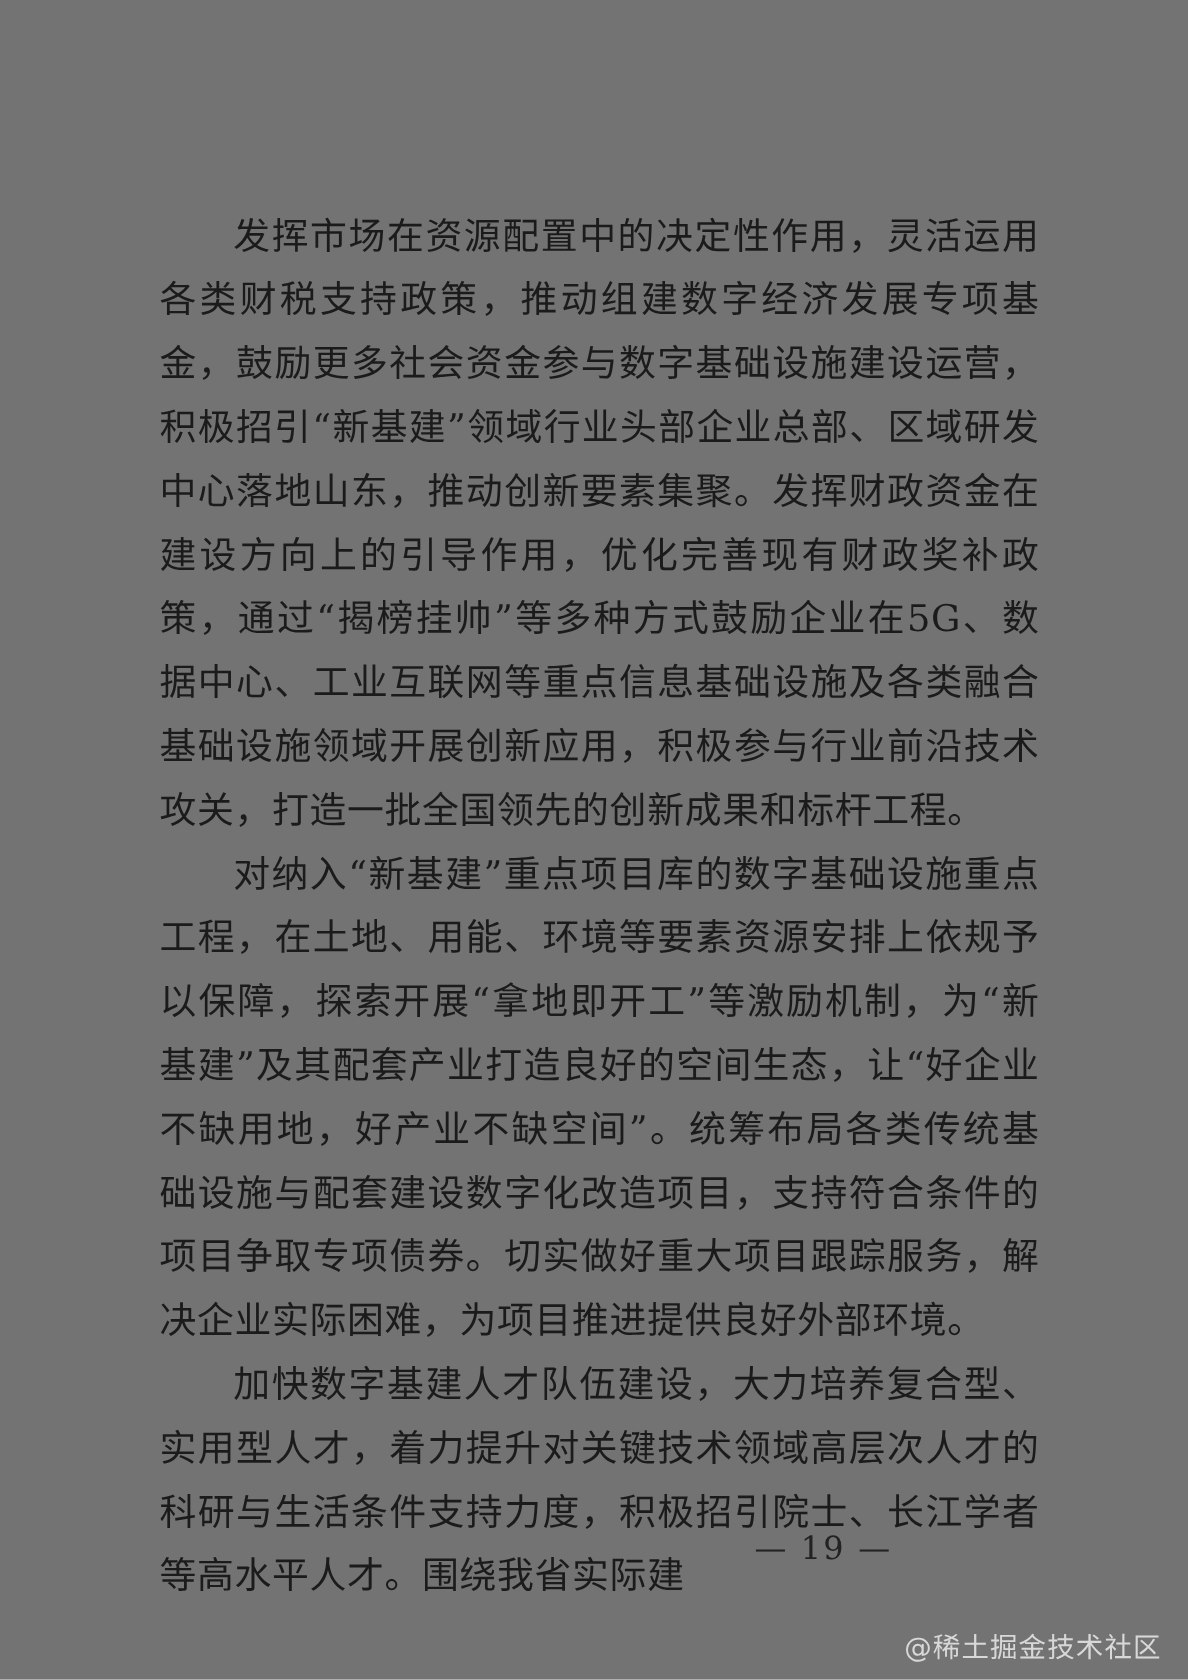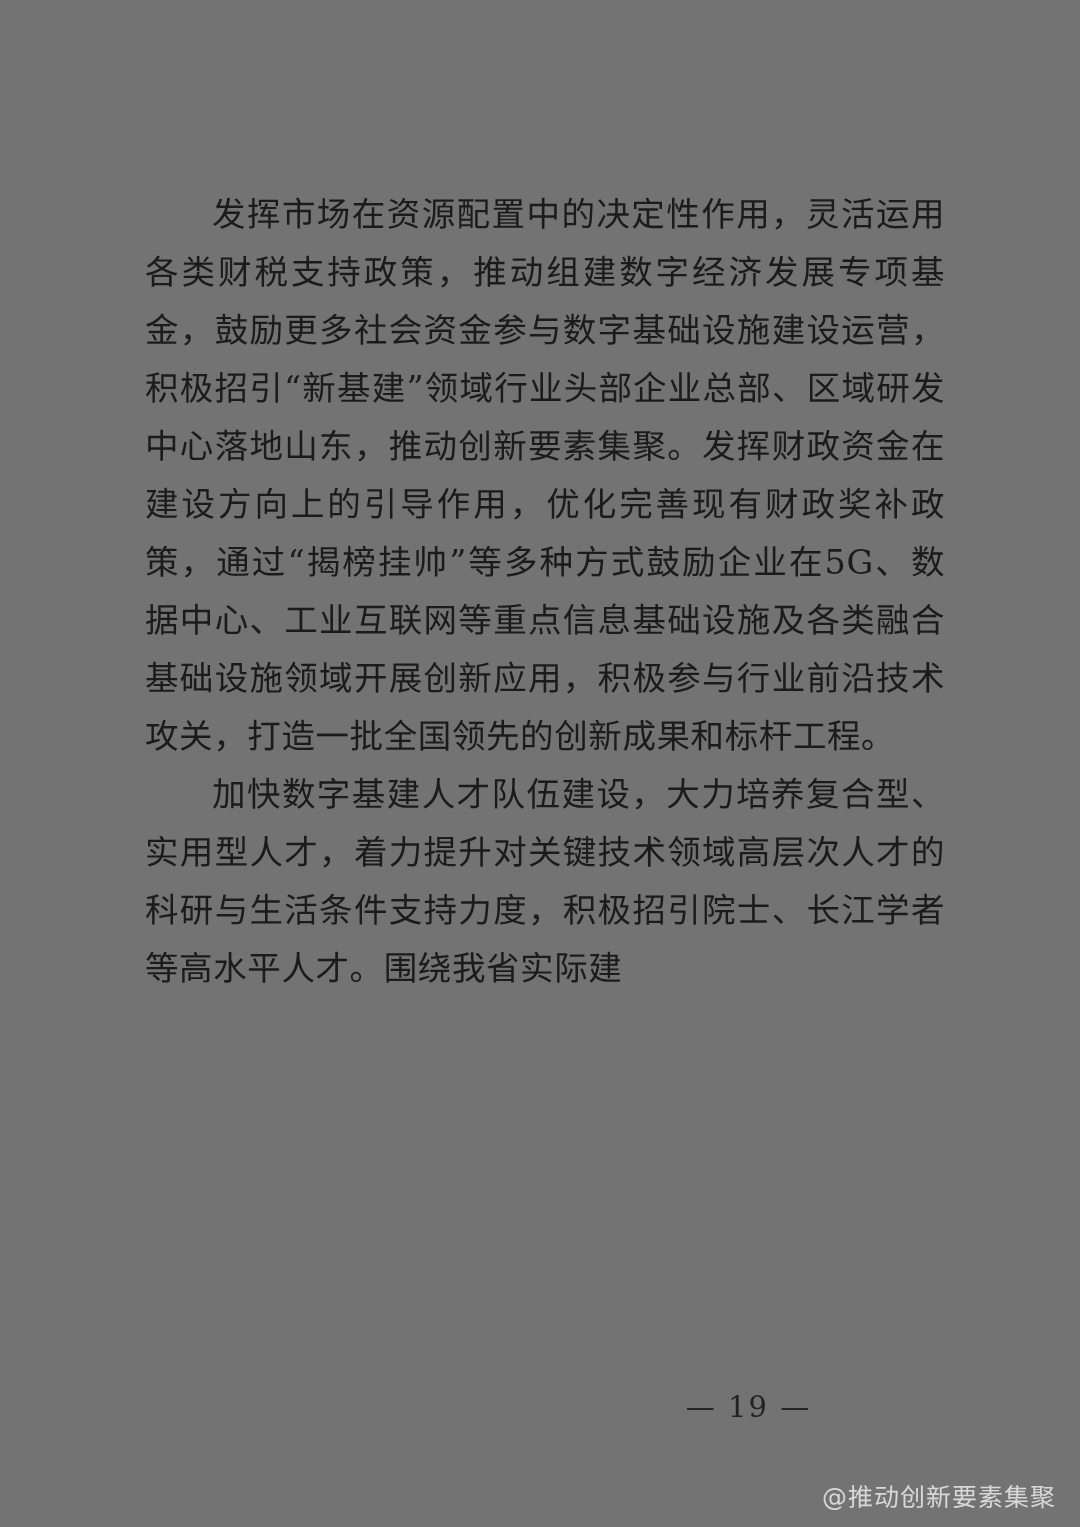--- a/index.html
+++ b/index.html
@@ -93,25 +93,26 @@
 </head>
 <body>
 
 <div class="page">
 
   <div class="text-body">
 
     <p class="para">发挥市场在资源配置中的决定性作用，灵活运用各类财税支持政策，推动组建数字经济发展专项基金，鼓励更多社会资金参与数字基础设施建设运营，积极招引“新基建”领域行业头部企业总部、区域研发中心落地山东，推动创新要素集聚。发挥财政资金在建设方向上的引导作用，优化完善现有财政奖补政策，通过“揭榜挂帅”等多种方式鼓励企业在5G、数据中心、工业互联网等重点信息基础设施及各类融合基础设施领域开展创新应用，积极参与行业前沿技术攻关，打造一批全国领先的创新成果和标杆工程。</p>
 
 
+    <p class="para">对纳入“新基建”重点项目库的数字基础设施重点工程，在土地、用能、环境等要素资源安排上依规予以保障，探索开展“拿地即开工”等激励机制，为“新基建”及其配套产业打造良好的空间生态，让“好企业不缺用地，好产业不缺空间”。统筹布局各类传统基础设施与配套建设数字化改造项目，支持符合条件的项目争取专项债券。切实做好重大项目跟踪服务，解决企业实际困难，为项目推进提供良好外部环境。</p>
 
 
     <p class="para last-open">加快数字基建人才队伍建设，大力培养复合型、实用型人才，着力提升对关键技术领域高层次人才的科研与生活条件支持力度，积极招引院士、长江学者等高水平人才。围绕我省实际建</p>
 
   </div>
 
   <div class="page-number">
     <span class="folio-inner">— 19 —</span>
   </div>
 
-  <div class="watermark">@推动创新要素集聚</div>
+  <div class="watermark">@稀土掘金技术社区</div>
 
 </div>
 
 </body></html>

